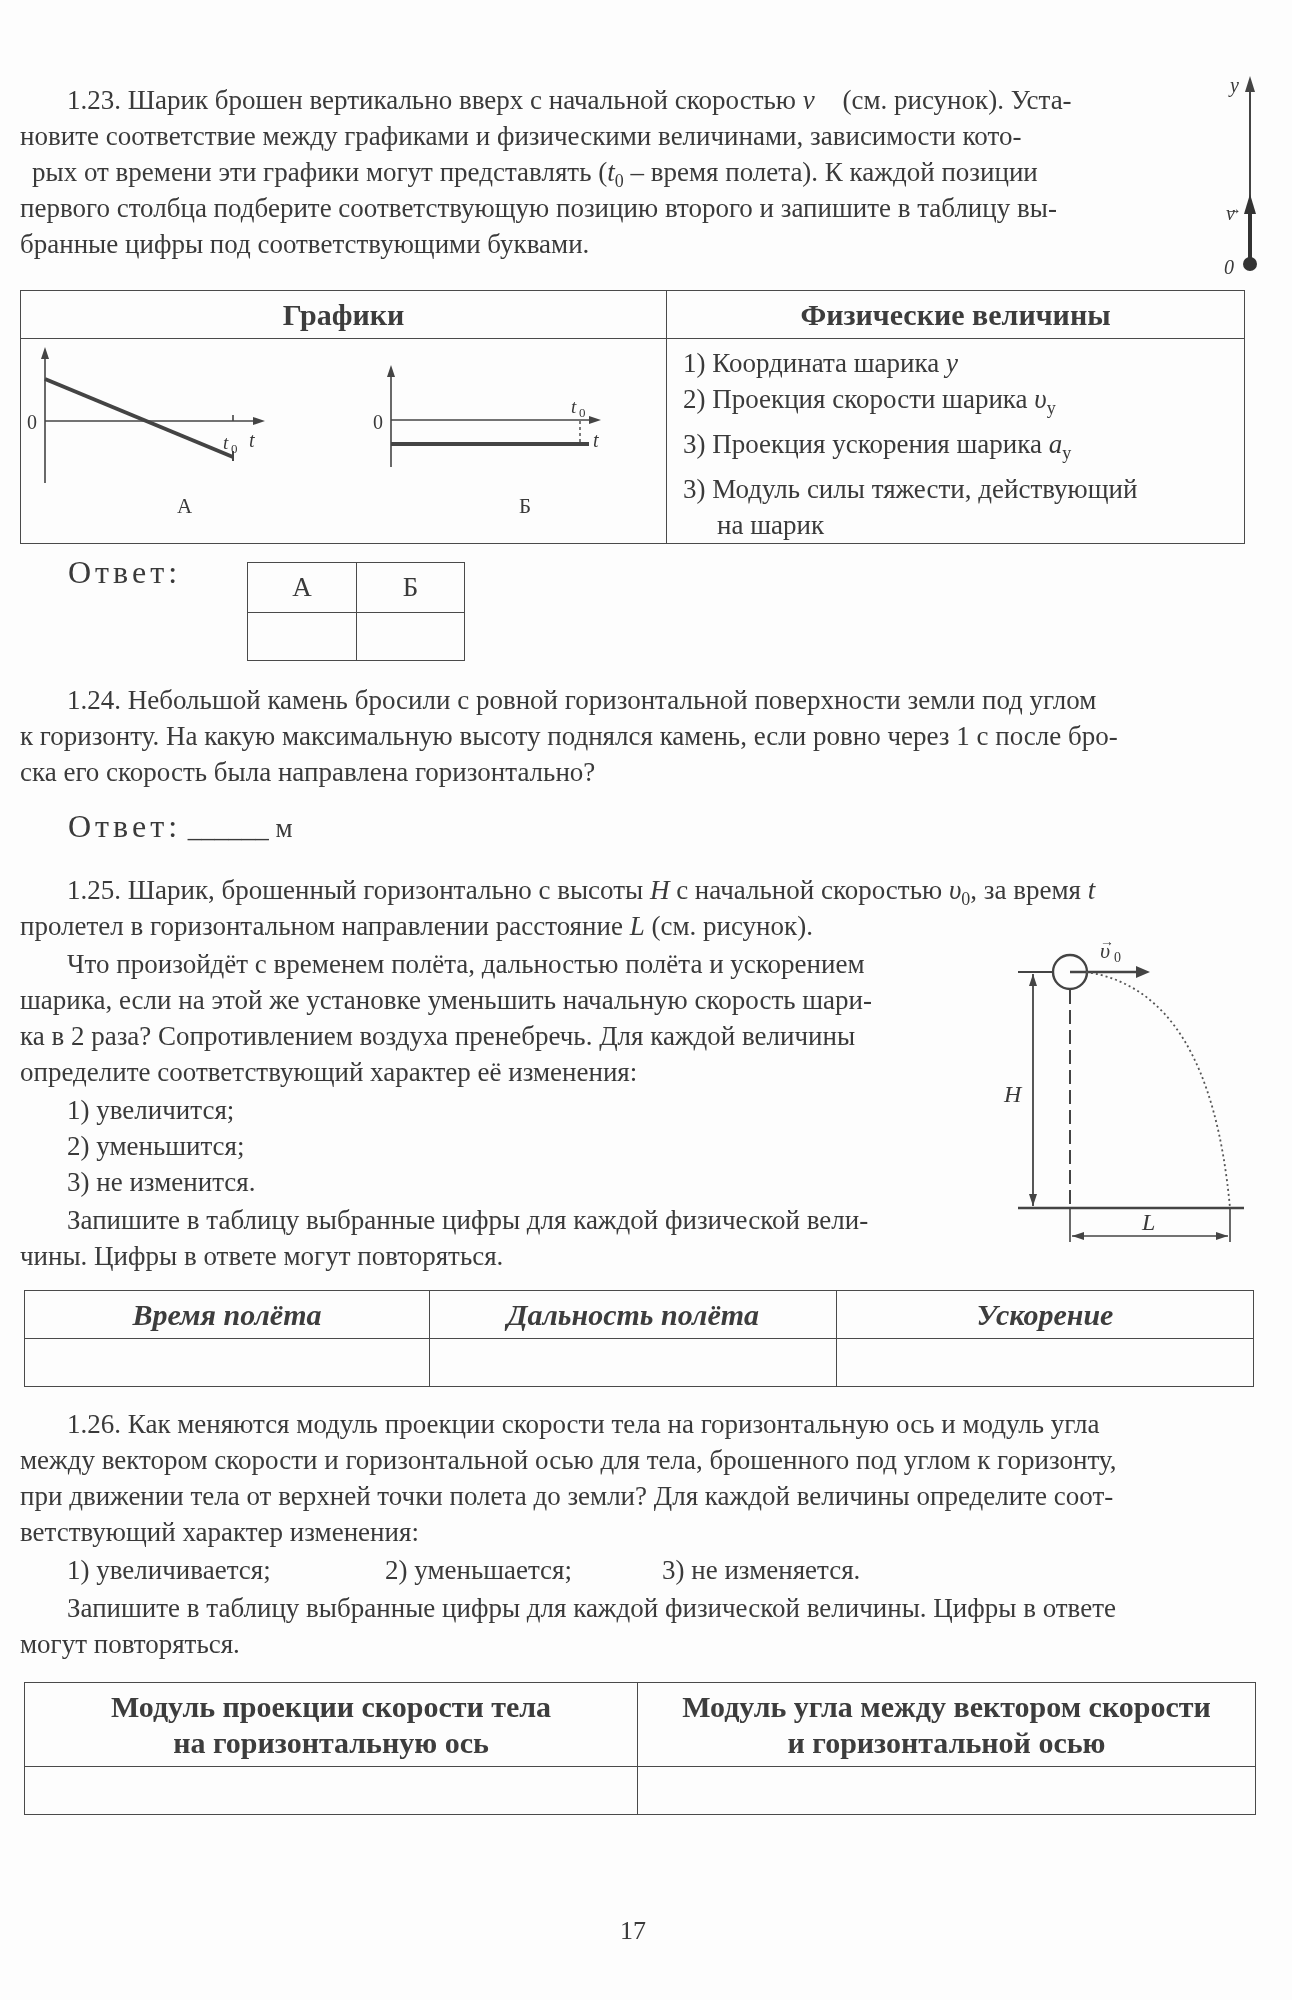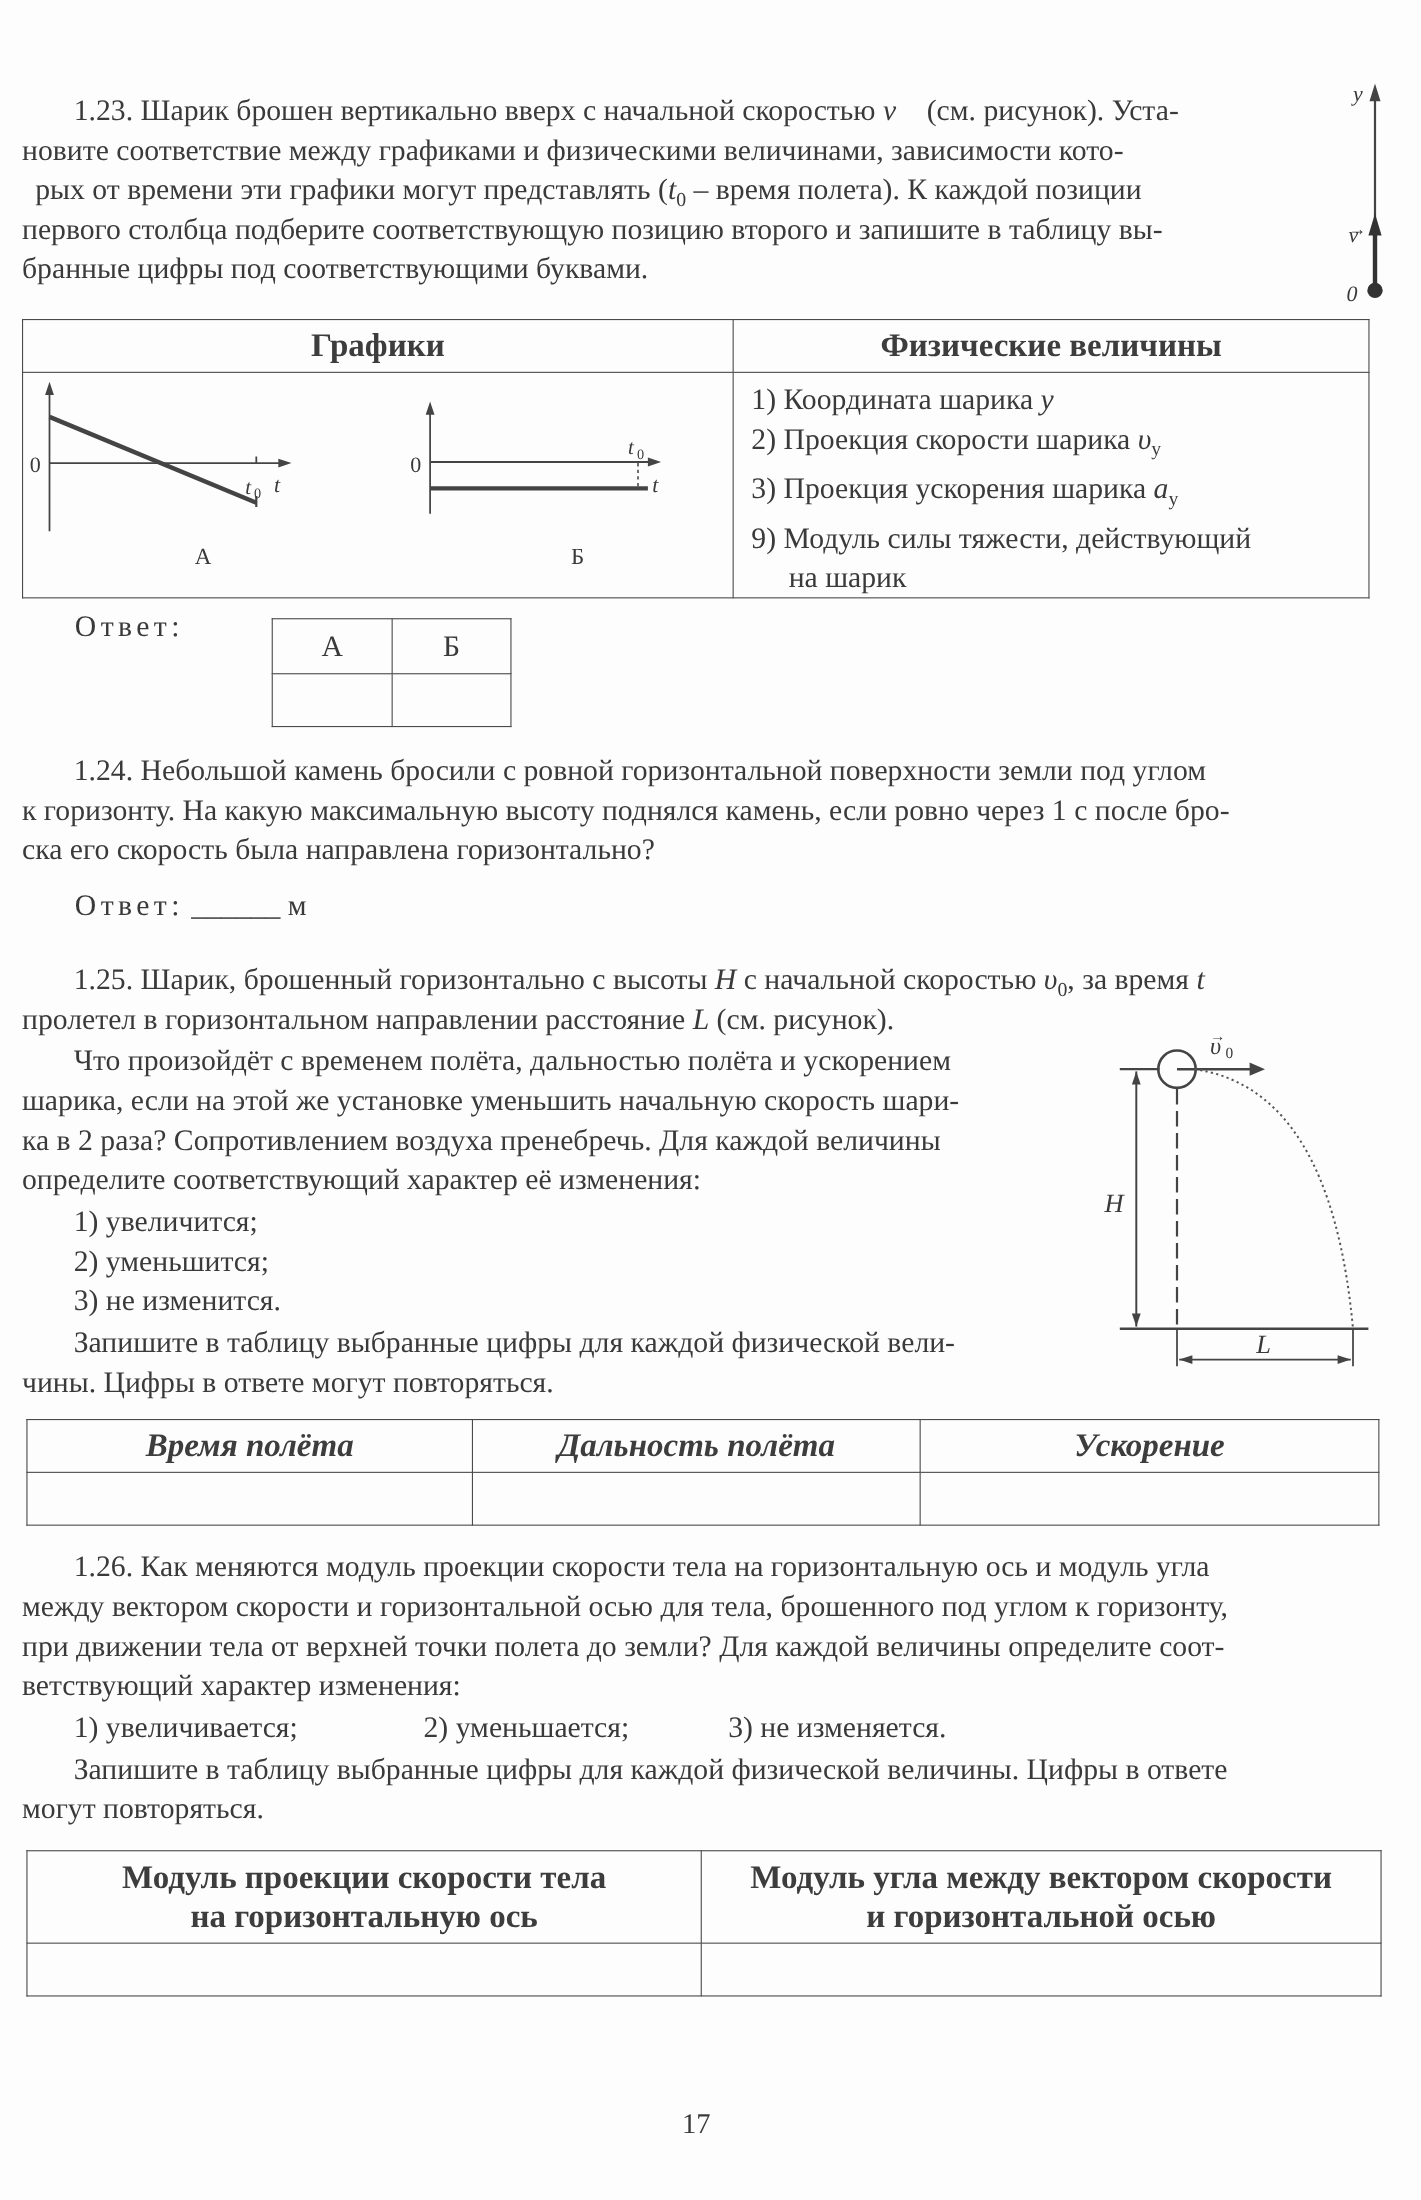--- a/index.html
+++ b/index.html
@@ -2,21 +2,21 @@
 <html><head>
 <meta charset="utf-8">
 <style>
   html, body { margin:0; padding:0; background:#fdfdfd; }
   body { width:1292px; height:2000px; position:relative; overflow:hidden;
          font-family:"Liberation Serif","DejaVu Serif",serif; color:#3a3a3a; }
   .abs { position:absolute; }
   .p { font-size:27px; line-height:36px; text-align:justify; margin:0; }
   .ital { font-style:italic; }
   .sub { font-size:18px; vertical-align:-6px; font-style:normal; }
-  .otvet { font-size:27px; letter-spacing:4px; }
+  .otvet { font-size:32px; letter-spacing:4px; }
   table.grid { border-collapse:collapse; position:absolute; }
   table.grid td, table.grid th { border:1.6px solid #4a4a4a; padding:0; }
   table.grid th { font-weight:bold; font-size:30px; color:#3d3d3d; text-align:center; }
   .list-line { font-size:27px; line-height:36px; }
   svg text { font-family:"Liberation Serif","DejaVu Serif",serif; fill:#3a3a3a; }
 </style>
 </head>
 <body>
 
 <div>
@@ -80,21 +80,21 @@
           <text x="278" y="70" font-size="19" font-style="italic">t</text>
           <text x="286" y="74" font-size="13">0</text>
           <text x="300" y="104" font-size="20" font-style="italic">t</text>
           <text x="226" y="170" font-size="21">Б</text>
         </svg>
       </td>
       <td style="vertical-align:top;padding:6px 0 0 16px;">
         <div class="list-line"><span>1) Координата шарика </span><span class="ital">y</span></div>
         <div class="list-line"><span>2) Проекция скорости шарика </span><span class="ital">υ</span><span class="sub ital">y</span></div>
         <div class="list-line"><span>3) Проекция ускорения шарика </span><span class="ital">a</span><span class="sub ital">y</span></div>
-        <div class="list-line"><span>9) Модуль силы тяжести, действующий</span></div>
+        <div class="list-line"><span>3) Модуль силы тяжести, действующий</span></div>
         <div class="list-line" style="padding-left:34px;"><span>на шарик</span></div>
       </td>
     </tr>
   </tbody>
     </table>
 
   <div class="abs otvet" style="left:68px;top:554px;">Ответ:</div>
   <table class="grid" style="left:247px;top:562px;width:218px;">
     <tbody>
         <tr style="height:50px;">

